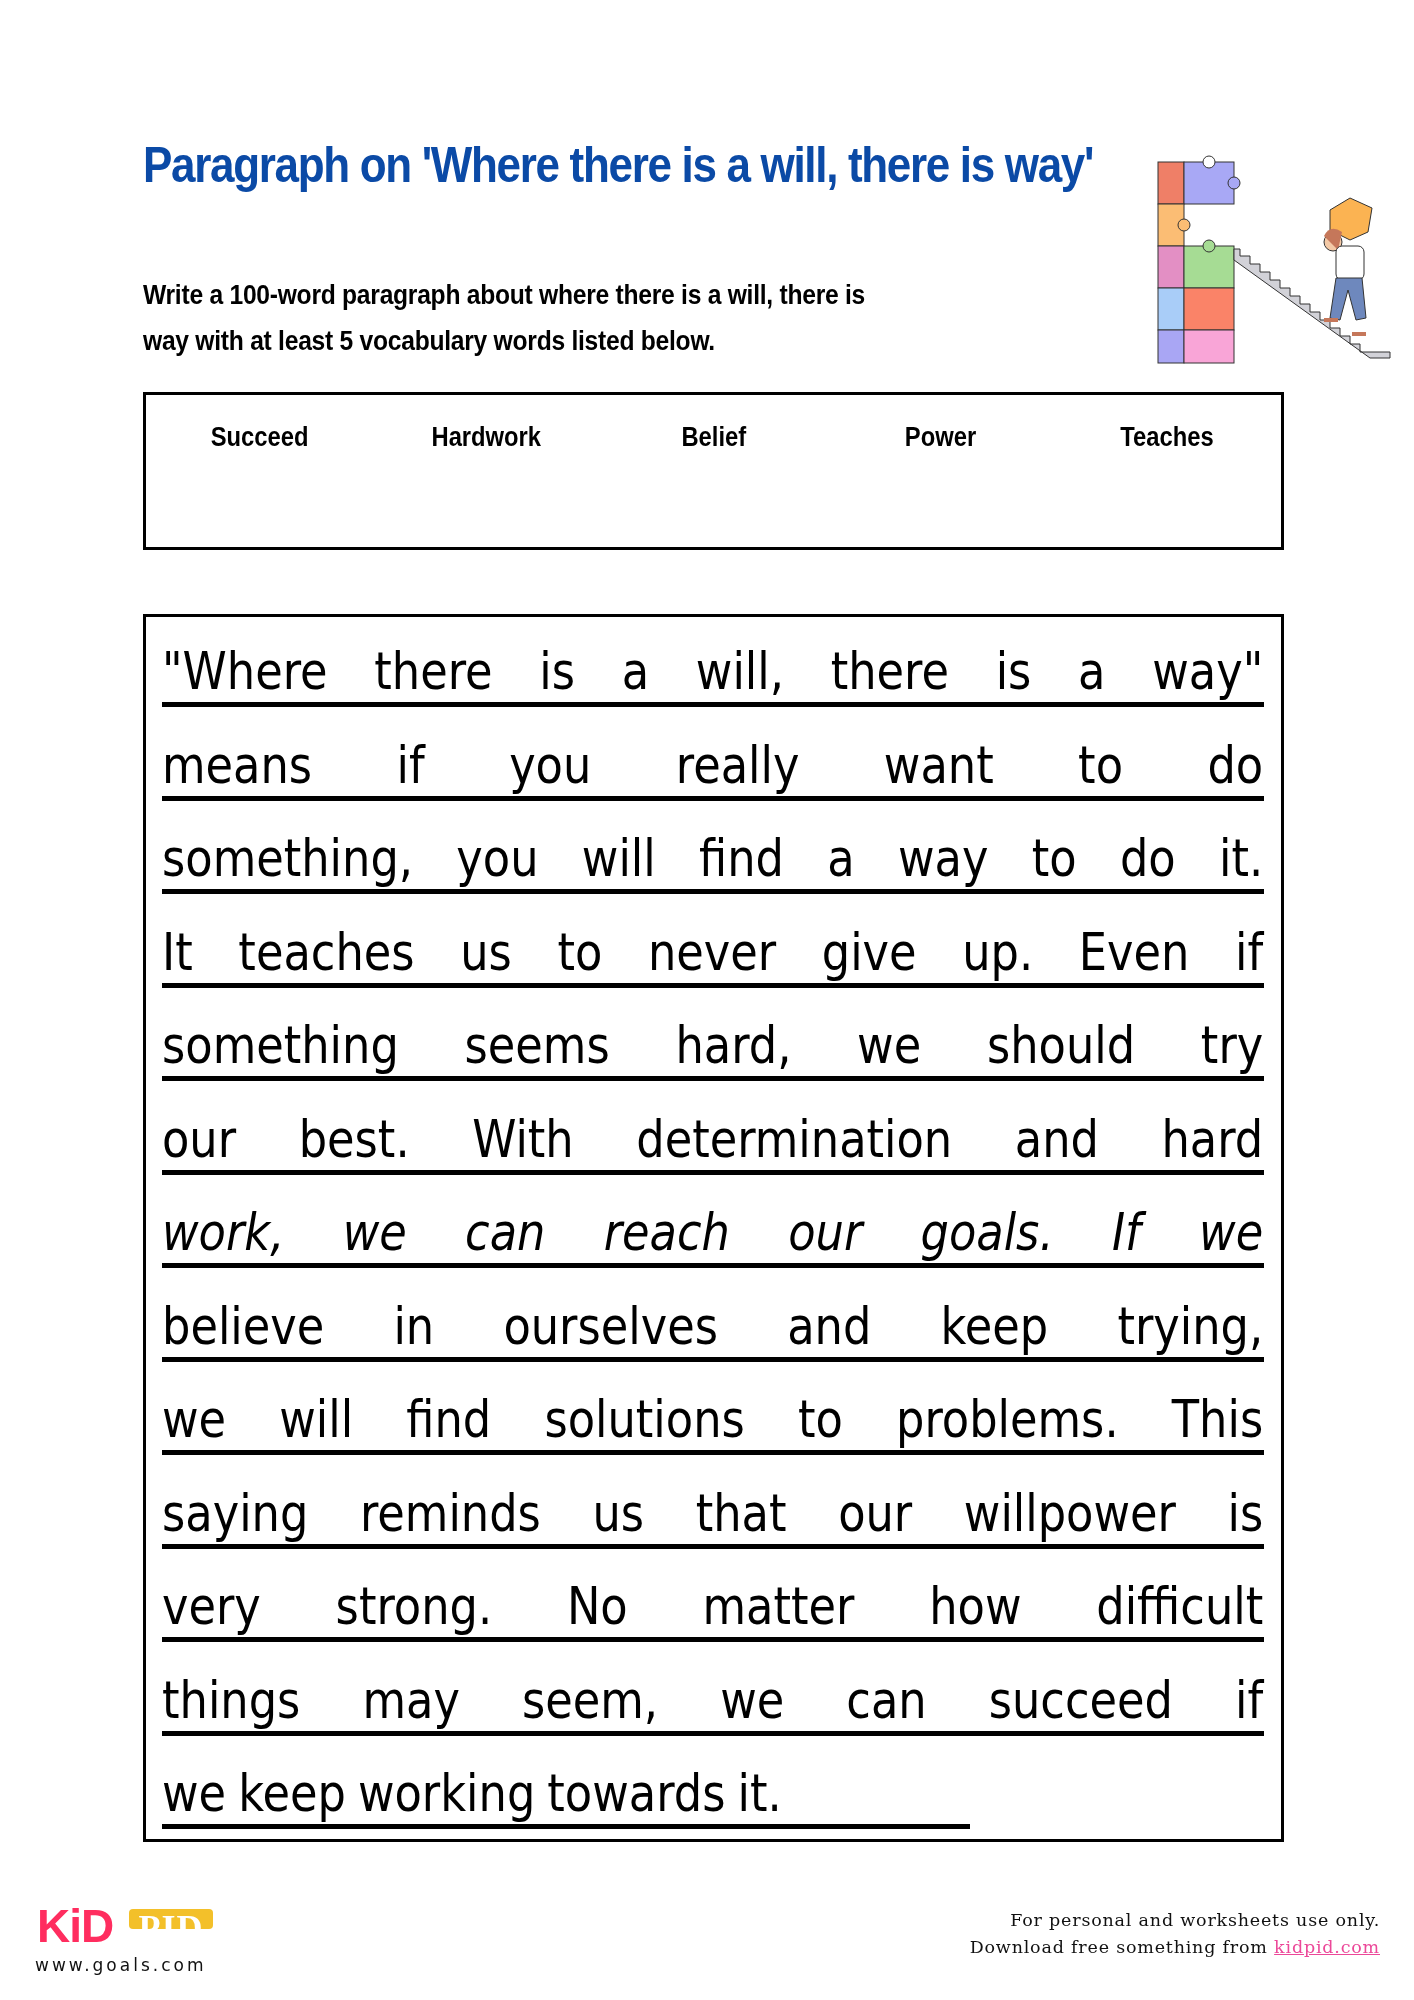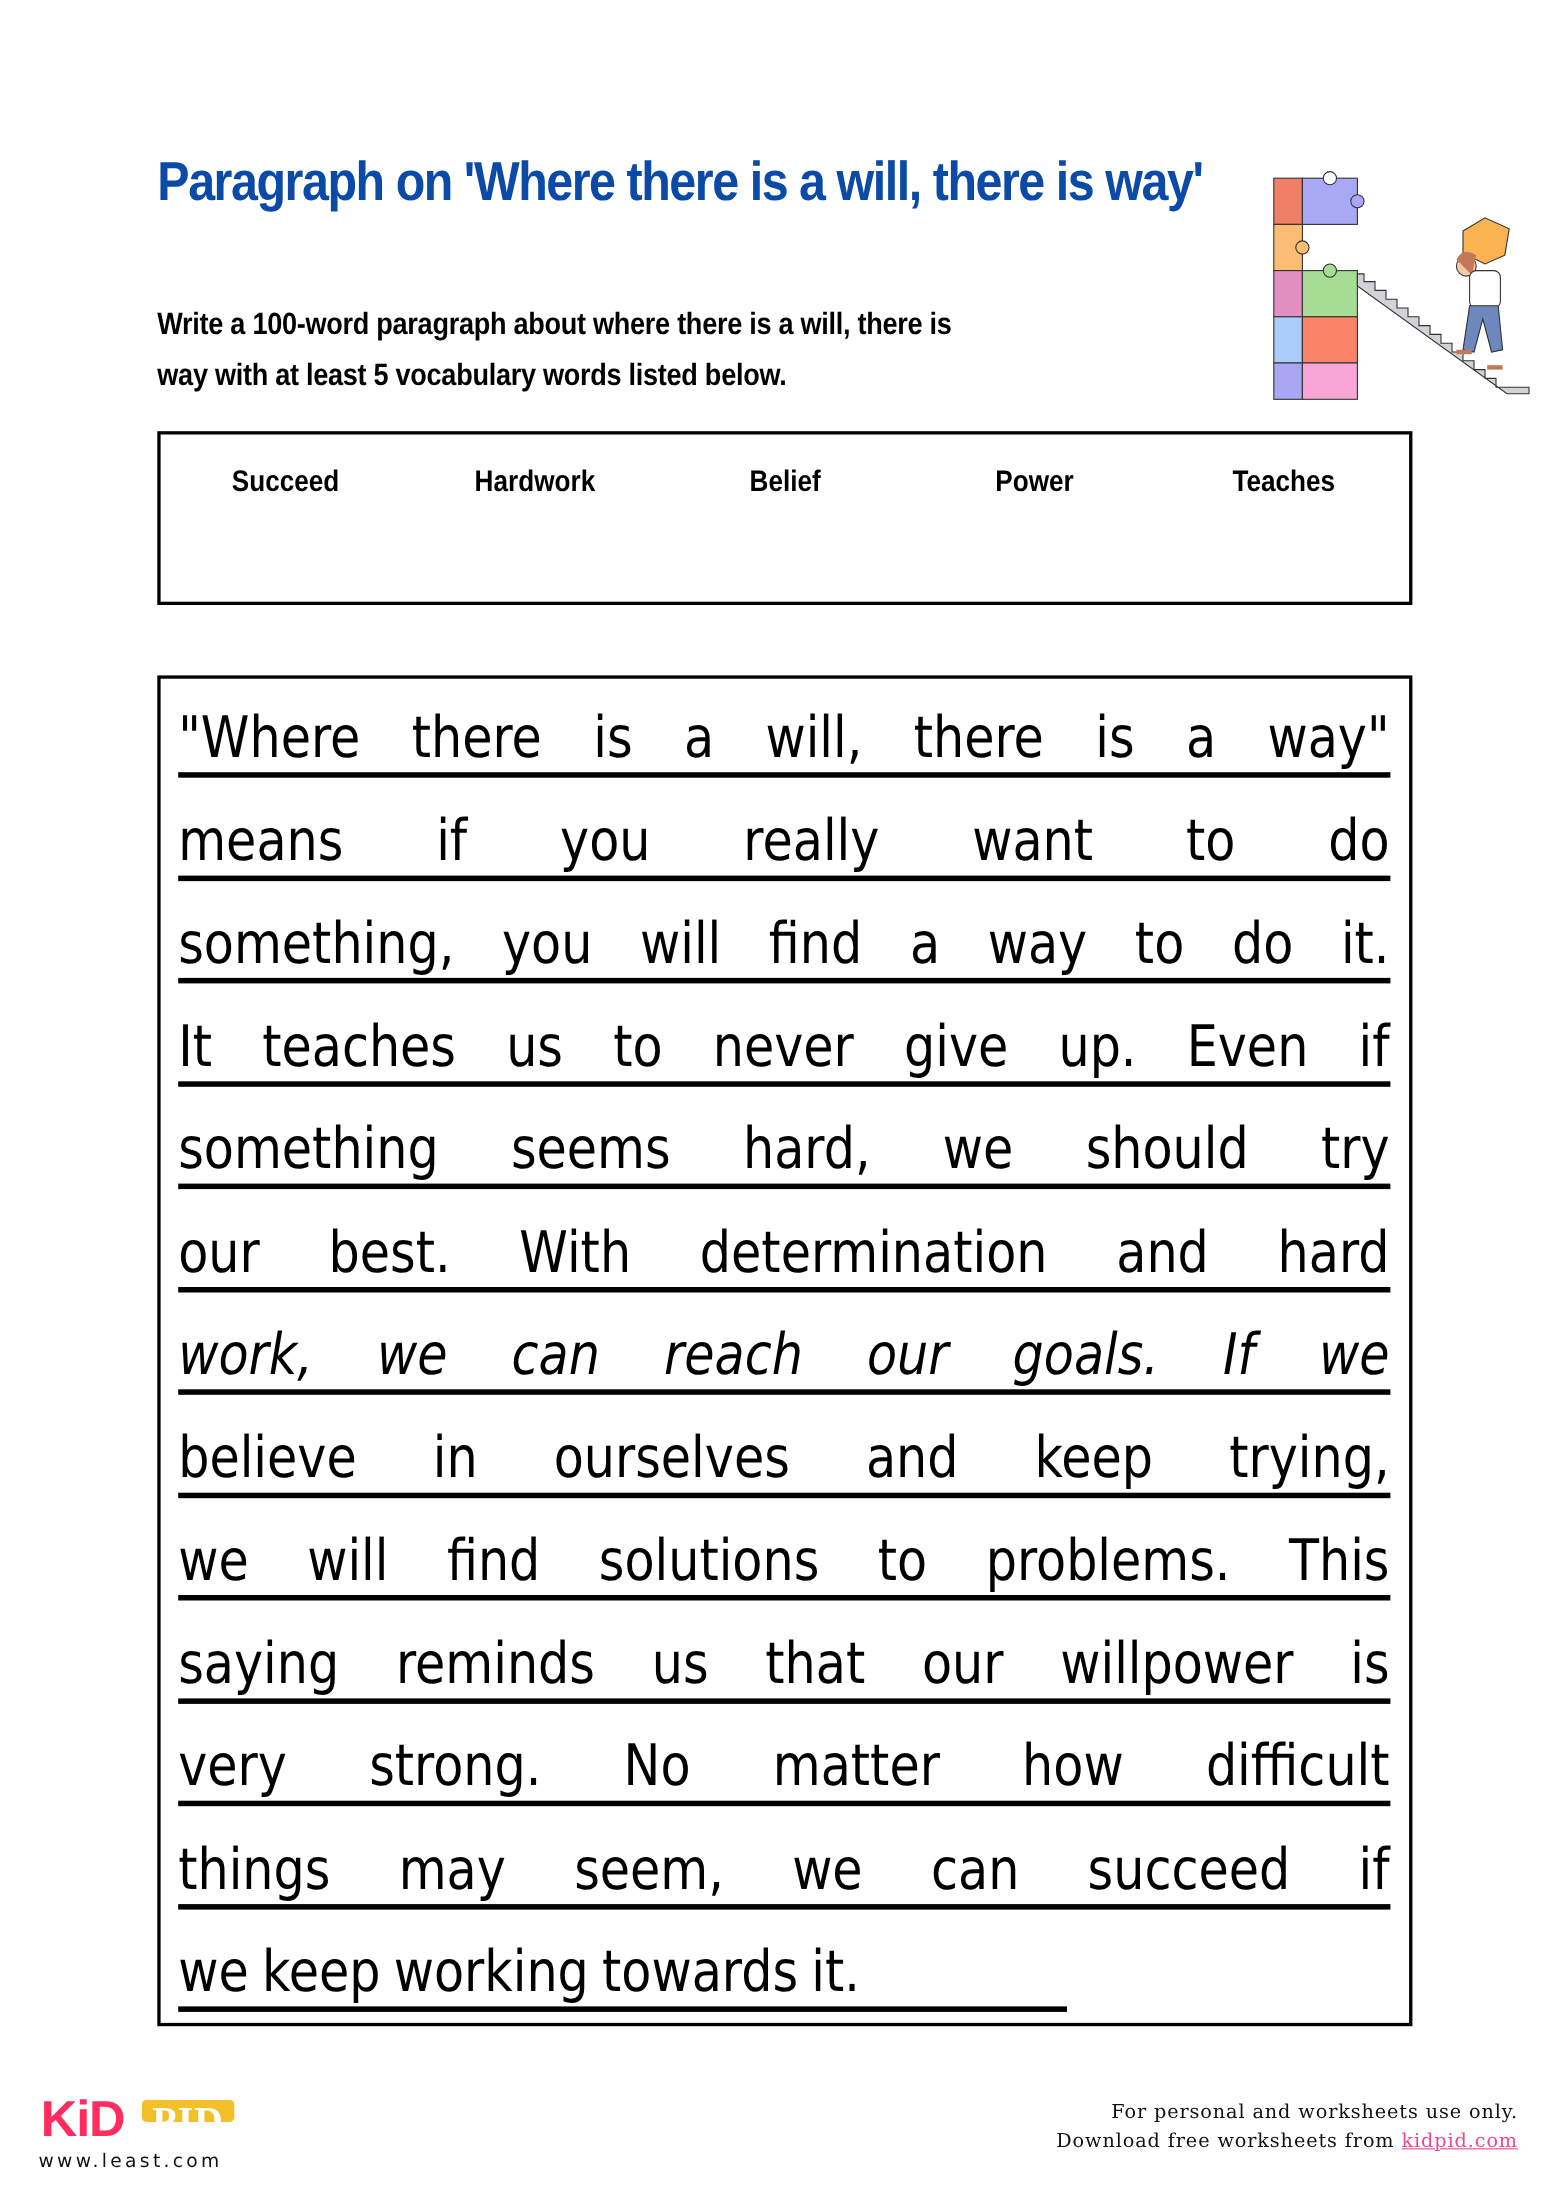--- a/index.html
+++ b/index.html
@@ -230,18 +230,18 @@
         <span>it.</span>
       </div>
       <div class="ul"></div>
     </div>
   </div>
 
 <div class="logo">
   <span class="logo-kid">KiD</span>
   <span class="logo-pid">PID</span>
 </div>
-<div class="logo-url">www.least.com</div>
+<div class="logo-url">www.goals.com</div>
 
 <div class="footer-right">
   <div>For personal and worksheets use only.</div>
-  <div><span>Download free worksheets from </span><a>kidpid.com</a></div>
+  <div><span>Download free something from </span><a>kidpid.com</a></div>
 </div>
 
 </body></html>

